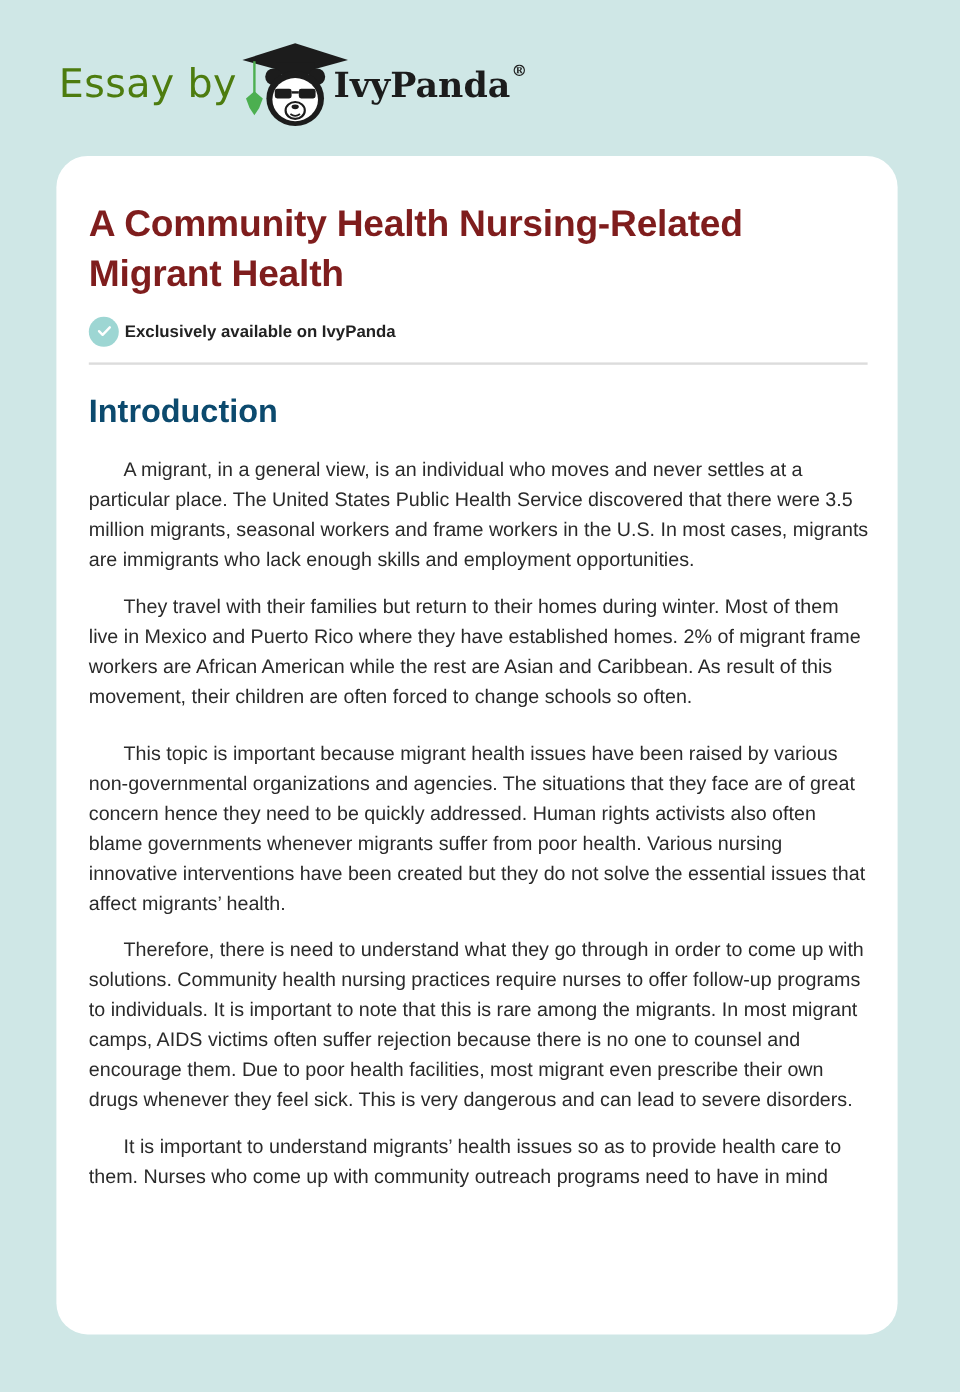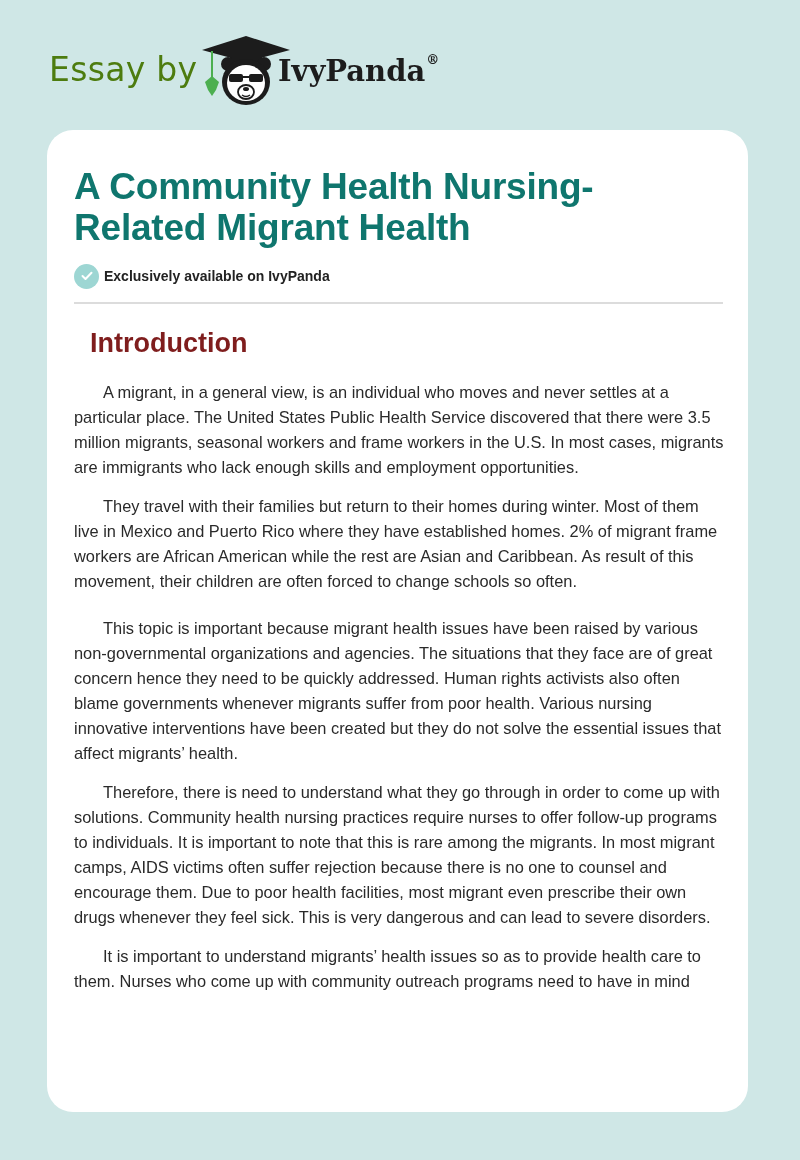--- a/index.html
+++ b/index.html
@@ -52,24 +52,24 @@
       border-radius: 26px;
       overflow: hidden;
     }
     .card-inner {
       position: absolute;
       left: 27px; top: 0;
       width: 650px;
     }
     .title {
       margin: 36px 0 0 0;
-      font-size: 37px;
+      font-size: 31px;
       line-height: 41px;
       font-weight: bold;
-      color: #0f766e;
+      color: #7f1d1d;
       letter-spacing: -0.2px;
     }
     .exclusive {
       display: flex;
       align-items: center;
       margin-top: 14px;
       height: 28px;
     }
     .check {
       width: 25px; height: 25px;
@@ -87,22 +87,22 @@
     }
     .divider {
       margin-top: 12px;
       height: 2px;
       background: #dcdcdc;
       width: 649px;
     }
     h2 {
       font-size: 27px;
       font-weight: bold;
-      color: #7f1d1d;
-      margin: 16px;
+      color: #0c4a6e;
+      margin: 0;
       line-height: 34px;
     }
     .h-intro { margin-top: 22px; }
     .h-importance { margin-top: 26px; }
     p {
       margin: 0;
       font-size: 16.4px;
       line-height: 25px;
       color: #2a2a2a;
       text-indent: 29px;

